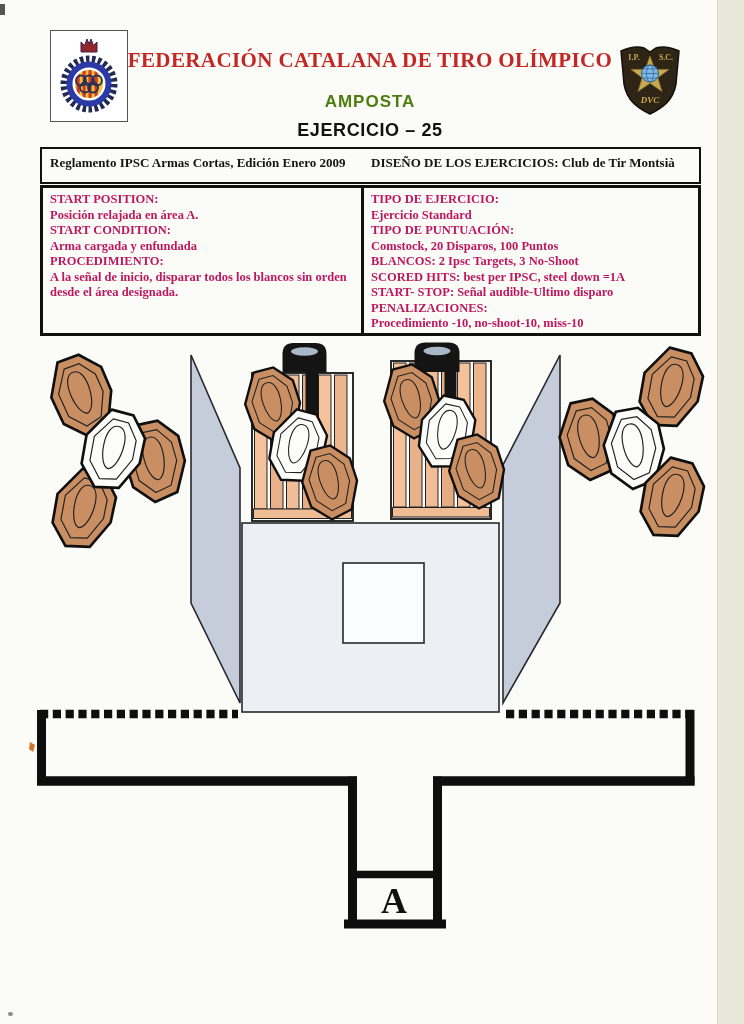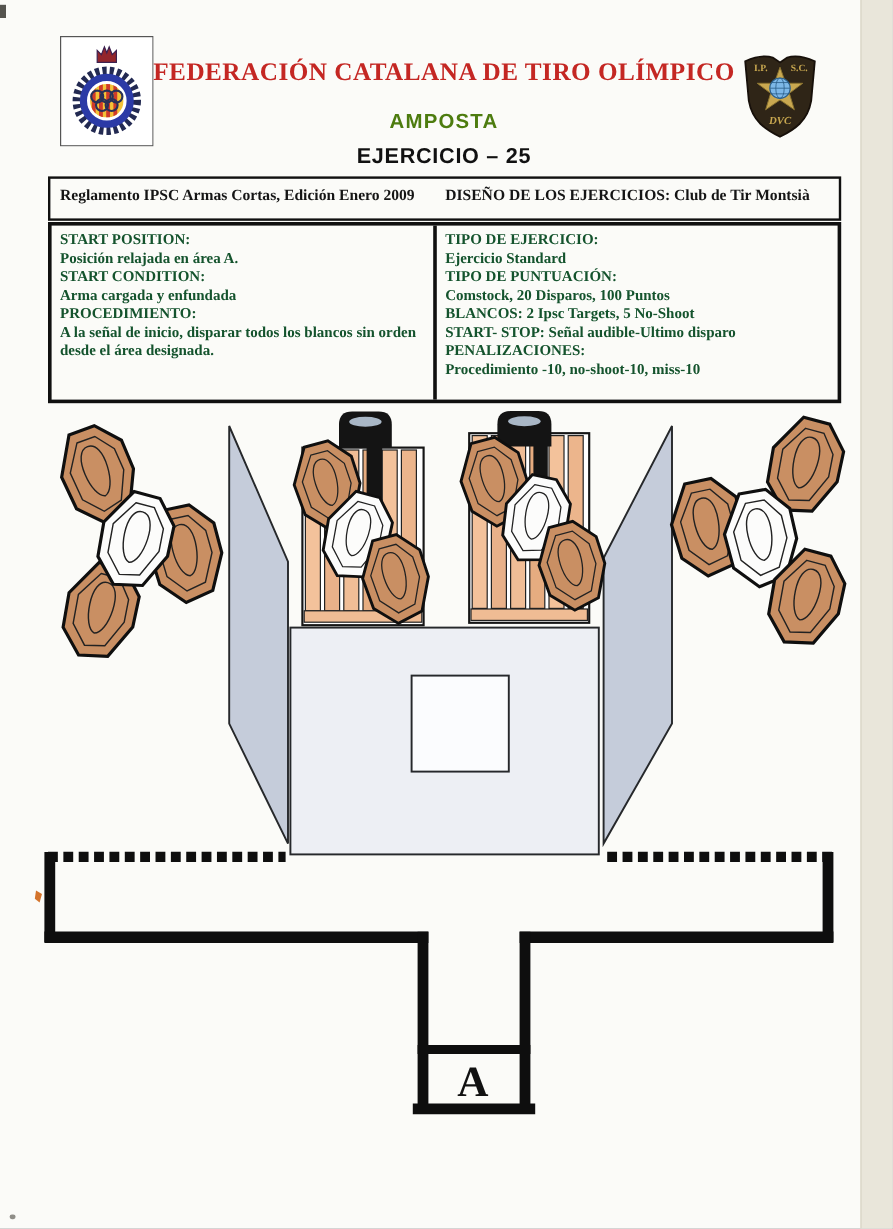--- a/index.html
+++ b/index.html
@@ -16,21 +16,21 @@
   .title-red{top:48px;font:bold 21px "Liberation Serif",serif;color:#c42723;letter-spacing:.4px;}
   .title-blue{top:61px;font:bold 22px "Liberation Sans",sans-serif;color:#2638c8;letter-spacing:.2px;}
   .title-city{top:92px;font:bold 17px "Liberation Sans",sans-serif;color:#4d7c0f;letter-spacing:1px;}
   .title-exercise{top:120px;font:bold 18px "Liberation Sans",sans-serif;color:#111;letter-spacing:.6px;text-align:center;}
   
   .rules-bar{position:absolute;left:40px;top:147px;width:661px;height:37px;border:2.5px solid #101010;box-sizing:border-box;text-decoration:underline;}
   .rules-bar span{position:absolute;top:6px;font:bold 13px "Liberation Serif",serif;color:#151515;white-space:nowrap;}
   .rules-bar .reg{left:8px;}
   .rules-bar .design{left:308px;margin-left:21px;}
   .briefing{position:absolute;left:40px;top:185px;width:661px;height:151px;border:3px solid #101010;box-sizing:border-box;display:flex;}
-  .briefing .col{font:bold 12.5px/15.5px "Liberation Serif",serif;color:#14532d;}
+  .briefing .col{font:bold 12.5px/15.5px "Liberation Serif",serif;color:#be185d;}
   .col-left{width:303px;padding:4px 8px 0 7px;}
   .v-divider{width:3px;background:#101010;}
   .col-right{flex:1;padding:4px 8px 16px 7px;}
   
   .diagram{position:absolute;left:0;top:338px;width:744px;height:642px;}
 </style>
 </head>
 <body>
 
 <div class="page">
@@ -101,21 +101,25 @@
       <div>A la señal de inicio, disparar todos los blancos sin orden desde el área designada.</div>
     </div>
     <div class="v-divider"></div>
     <div class="col col-right">
       <div>TIPO DE EJERCICIO:</div>
       <div>Ejercicio Standard</div>
       <div>TIPO DE PUNTUACIÓN:</div>
       <div>Comstock, 20 Disparos, 100 Puntos</div>
       <div>
         <span>BLANCOS:</span>
-        <span>2 Ipsc Targets, 5 No-Shoot</span>
+        <span>2 Ipsc Targets, 3 No-Shoot</span>
+      </div>
+      <div>
+        <span>SCORED HITS:</span>
+        <span>best per IPSC, steel down =1A</span>
       </div>
       <div>
         <span>START- STOP:</span>
         <span>Señal audible-Ultimo disparo</span>
       </div>
       <div>PENALIZACIONES:</div>
       <div>Procedimiento -10, no-shoot-10, miss-10</div>
     </div>
   </div>
 

